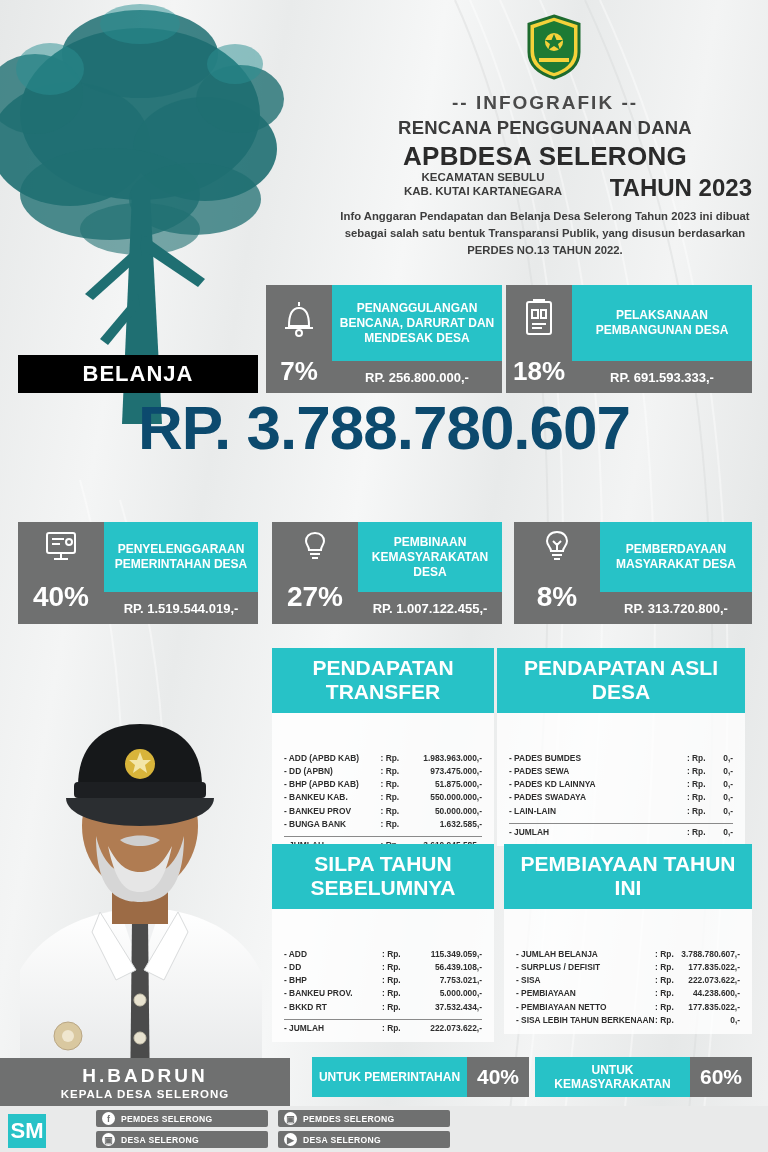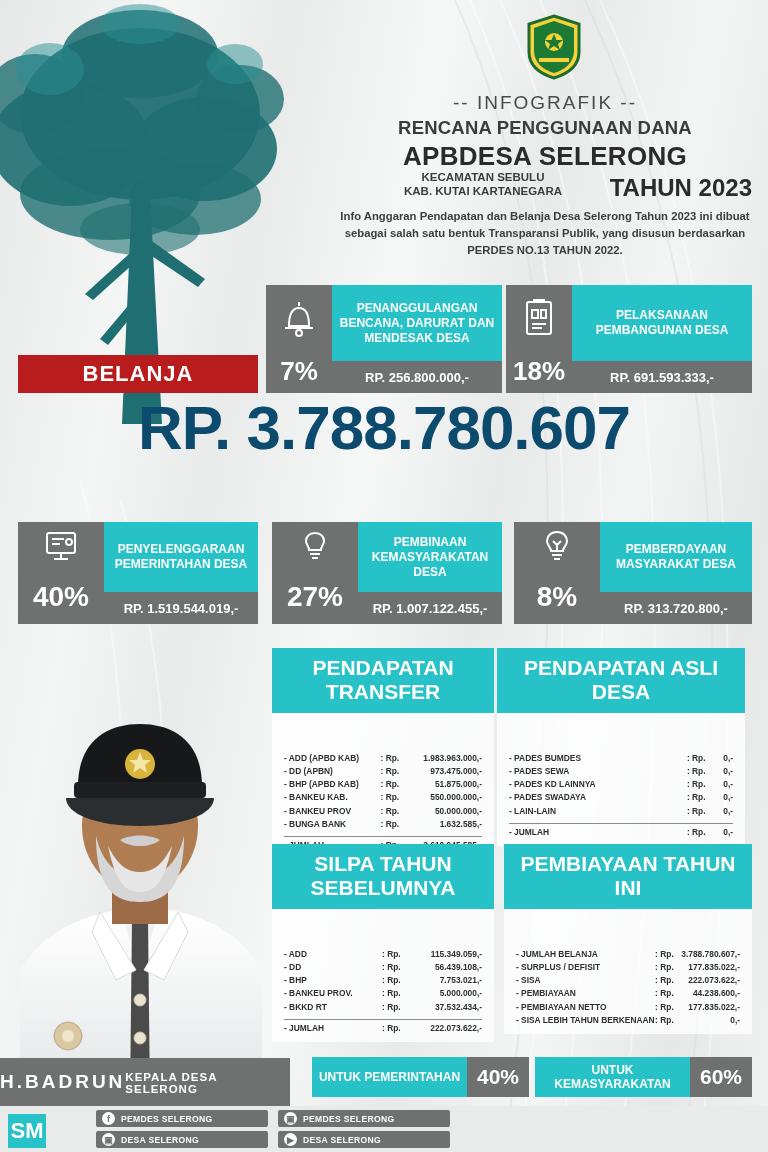--- a/index.html
+++ b/index.html
@@ -23,30 +23,30 @@
   .bg-arcs { position:absolute; inset:0; opacity:.55; }
 
   
   .tree { position:absolute; left:-10px; top:-6px; width:330px; height:430px; }
 
   
   .logo { position:absolute; left:525px; top:14px; width:58px; height:66px; }
 
   
   .header { position:absolute; left:330px; top:92px; width:430px; text-align:center; }
-  .h-info { font-size:19px; letter-spacing:2px; color:#4a4a4a; font-weight:400;}
+  .h-info { font-size:19px; letter-spacing:2px; color:#4a4a4a; font-weight:700;}
   .h-line2 { font-size:18.5px; font-weight:bold; color:#3c3c3c; letter-spacing:.2px; margin-top:3px;}
   .h-line3 { font-size:26px; font-weight:bold; color:#2b2b2b; margin-top:2px; letter-spacing:.3px;}
   .h-kec-wrap { position:relative; height:34px; margin-top:-2px;}
   .h-kec { position:absolute; left:58px; top:0; font-size:11.5px; font-weight:bold; color:#3c3c3c; text-align:center; line-height:1.25; width:190px;}
   .h-tahun { position:absolute; right:8px; top:4px; font-size:24px; font-weight:bold; color:#2b2b2b;}
   .h-desc { font-size:11.3px; font-weight:bold; color:#3d3d3d; line-height:1.5; margin-top:4px; padding:0 8px;}
 
   
-  .teal { background:#b91c1c; color:#fff; }
+  .teal { background:#000000; color:#fff; }
 
   
   .belanja {
     position:absolute; left:18px; top:355px; width:240px; height:38px;
     display:flex; align-items:center; justify-content:center;
     font-size:22px; font-weight:bold; letter-spacing:1px;
   }
 
   
   .stat-top { position:absolute; display:flex; height:108px; }
@@ -99,21 +99,21 @@
   .t4 { left:504px; top:844px; width:248px; }
 
   
   .botbars { position:absolute; left:312px; top:1057px; width:440px; height:40px; display:flex; gap:6px;}
   .botbar { display:flex; flex:1; }
   .botbar .lab { flex:1; background:#27c2c7; color:#fff; font-size:12px; font-weight:bold; display:flex; align-items:center; justify-content:center; text-align:center; line-height:1.2;}
   .botbar .pv { width:62px; background:#6f7070; color:#fff; font-size:21px; font-weight:bold; display:flex; align-items:center; justify-content:center;}
 
   
   .nameplate { position:absolute; left:0; top:1058px; width:290px; height:48px;
-    background:#6f7070; color:#fff; display:flex; align-items:center; justify-content:center;}
+    background:#6f7070; color:#fff; display:flex; flex-direction:column; align-items:center; justify-content:center;}
   .nameplate .nm { font-size:19px; font-weight:bold; letter-spacing:3px;}
   .nameplate .ttl { font-size:11.5px; font-weight:bold; letter-spacing:1px; margin-top:1px;}
 
   
   .footer { position:absolute; left:0; top:1106px; width:768px; height:46px; background:#e9eaea;}
   .sm { position:absolute; left:8px; top:1114px; width:38px; height:34px; background:#27c2c7; color:#fff;
         display:flex; align-items:center; justify-content:center; font-size:22px; font-weight:bold;}
   .social { position:absolute; top:1110px; left:96px; width:660px; }
   .srow { display:flex; gap:10px; margin-bottom:4px;}
   .sitem { width:172px; height:17px; background:#6f7070; color:#fff; display:flex; align-items:center; border-radius:2px;}

